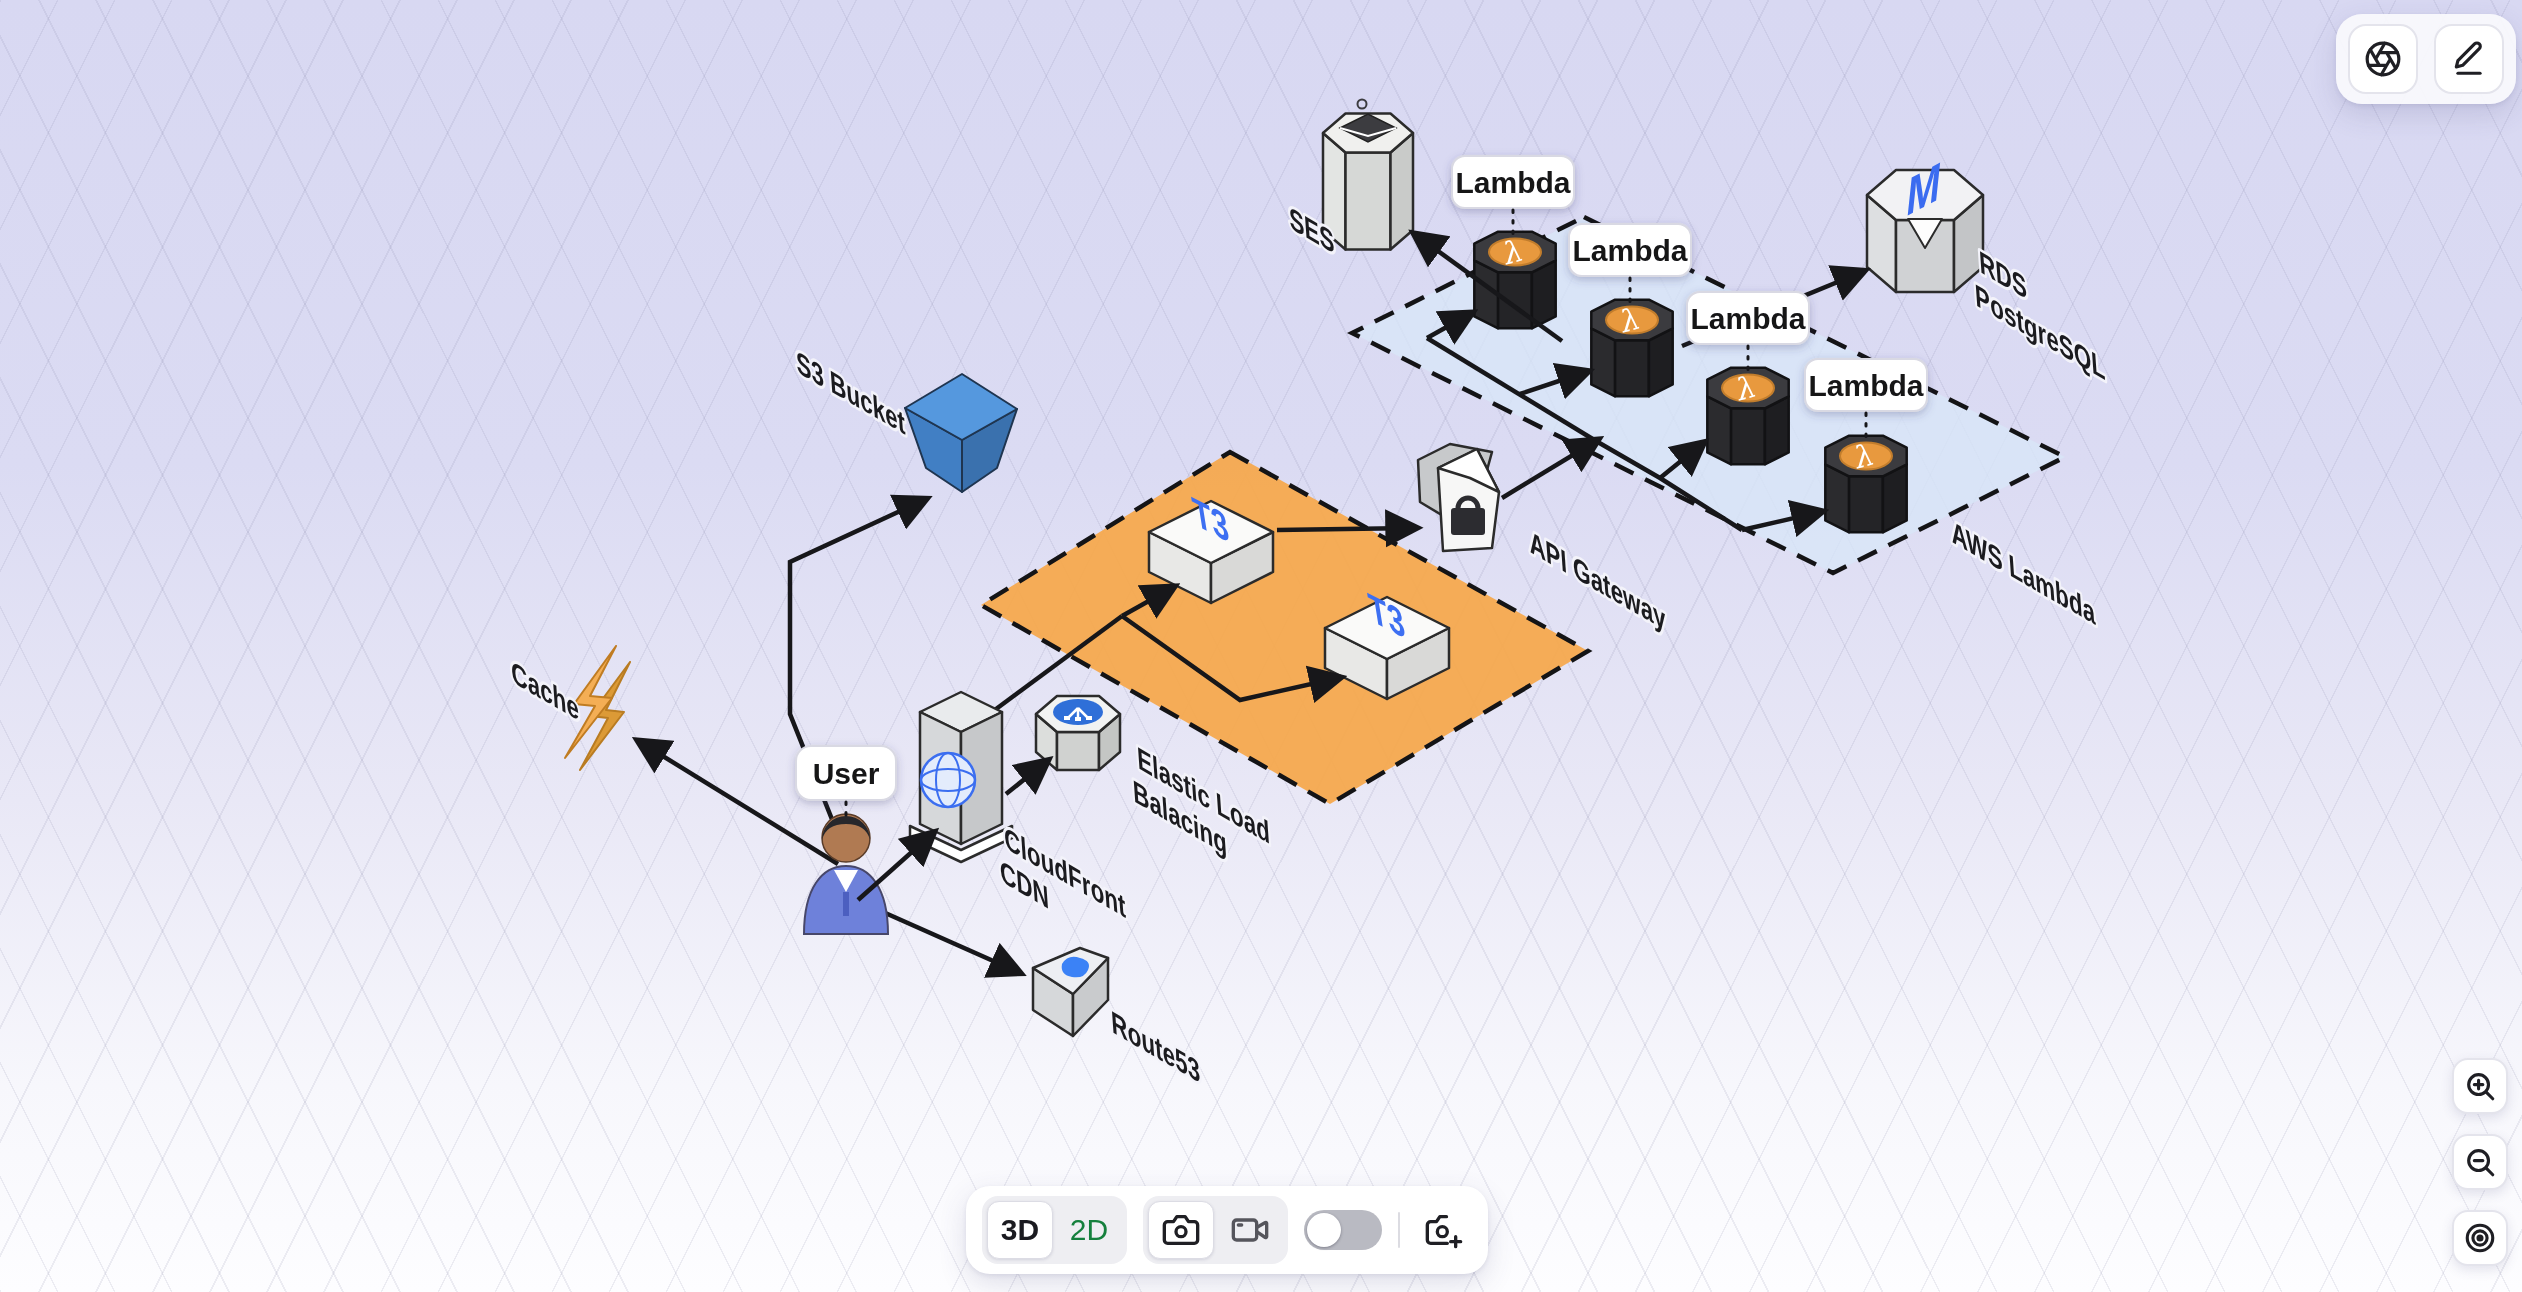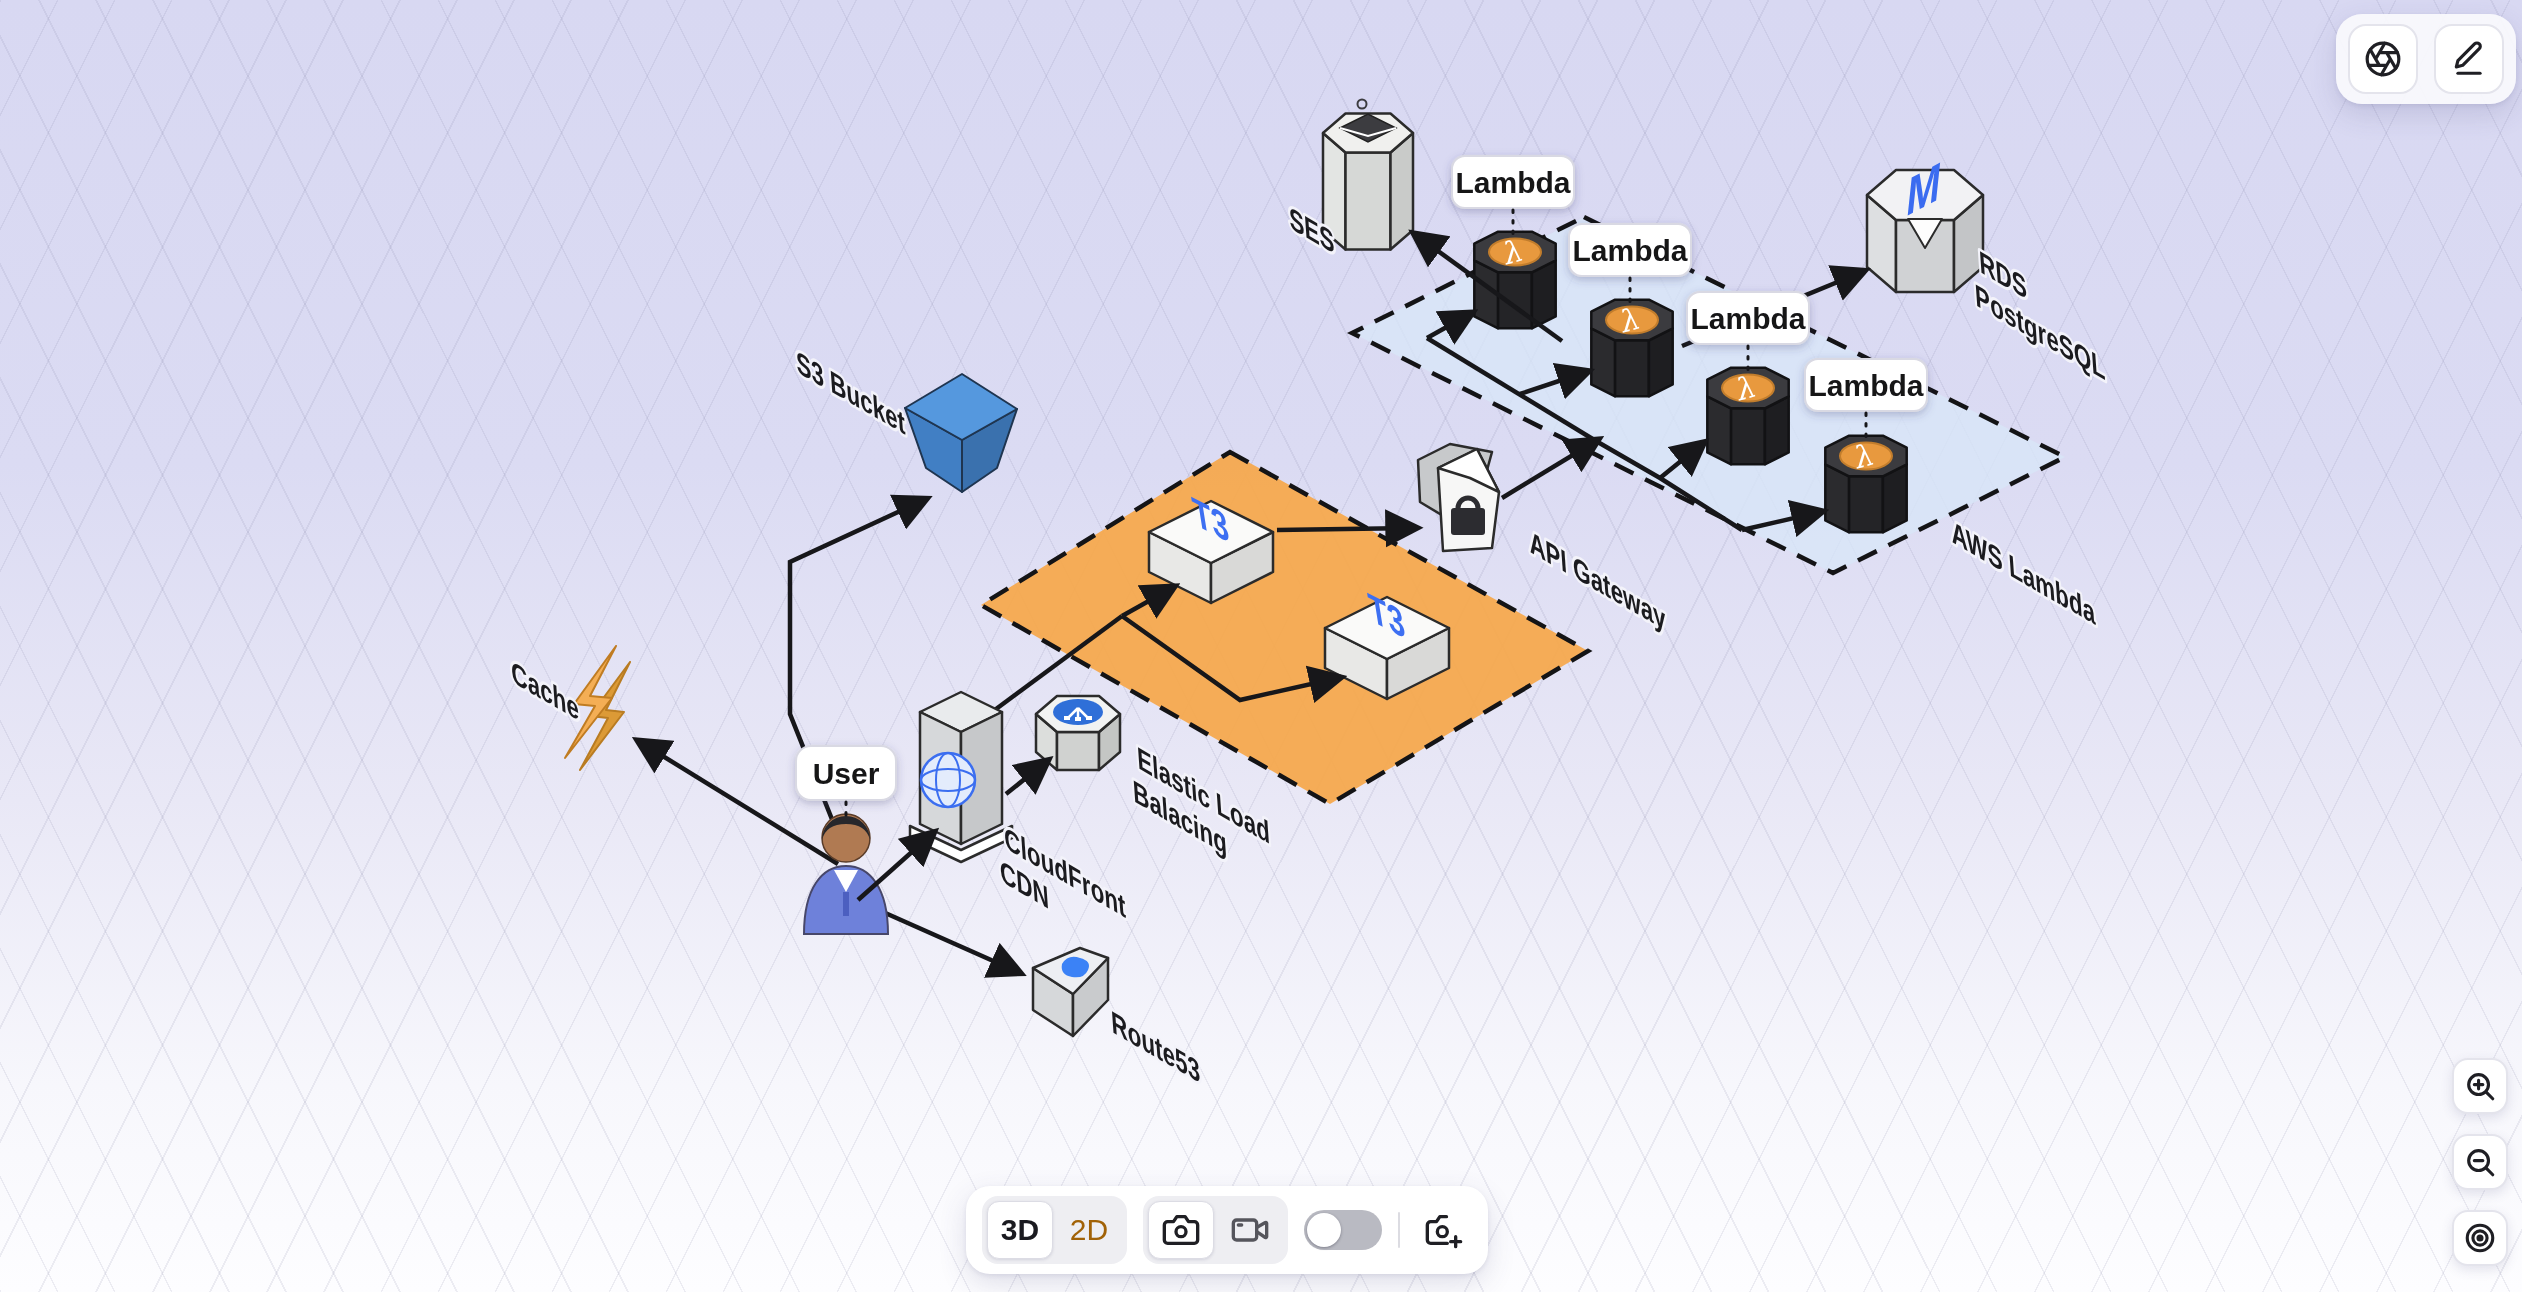--- a/index.html
+++ b/index.html
@@ -28,21 +28,21 @@
   .tr-panel{left:2336px;top:14px;width:180px;height:90px;display:flex;align-items:center;justify-content:center;gap:16px;}
   .sq-btn{width:70px;height:70px;border-radius:18px;background:#ffffff;border:2px solid #e4e4ec;
     display:flex;align-items:center;justify-content:center;cursor:pointer;padding:0;}
   .sq-btn svg{width:38px;height:38px;stroke:#1f1f24;stroke-width:2;fill:none;stroke-linecap:round;stroke-linejoin:round;}
   .toolbar{left:966px;top:1186px;height:88px;display:flex;align-items:center;gap:16px;padding:0 16px;border-radius:24px;background:#ffffff;}
   .seg-group{background:#eeeef2;border-radius:16px;padding:5px;display:flex;gap:3px;align-items:flex-end;}
   .chip{height:58px;min-width:66px;border-radius:12px;display:flex;align-items:center;justify-content:center;
     border:none;background:transparent;cursor:pointer;font-family:"Liberation Sans",sans-serif;}
   .chip.active{background:#ffffff;border:1.5px solid #dcdce4;box-shadow:0 1px 3px rgba(60,60,100,0.15);}
   .chip .lbl{font-size:30px;font-weight:700;color:#1b1b20;}
-  .chip.ghost .lbl{color:#a16207;font-weight:500;}
+  .chip.ghost .lbl{color:#15803d;font-weight:500;}
   .chip svg{width:40px;height:40px;stroke:#1f1f24;stroke-width:2;fill:none;stroke-linecap:round;stroke-linejoin:round;}
   .chip.ghost svg{stroke:#55555c;}
   .toggle{position:relative;width:78px;height:40px;border-radius:20px;background:#b9bac2;border:none;cursor:pointer;}
   .toggle .knob{position:absolute;left:3px;top:3px;width:34px;height:34px;border-radius:50%;background:#ffffff;
     box-shadow:0 1px 3px rgba(40,40,60,0.4);}
   .vdiv{width:2px;height:36px;background:#dcdce2;border-radius:1px;}
   .plain-btn{width:56px;height:56px;border:none;background:transparent;display:flex;align-items:center;justify-content:center;cursor:pointer;padding:0;}
   .plain-btn svg{width:40px;height:40px;stroke:#1f1f24;stroke-width:2;fill:none;stroke-linecap:round;stroke-linejoin:round;}
   .zoom-stack{position:absolute;left:2452px;top:1058px;display:flex;flex-direction:column;gap:20px;}
   .zoom-btn{width:56px;height:56px;border-radius:16px;background:#ffffff;border:2px solid #e4e4ec;

